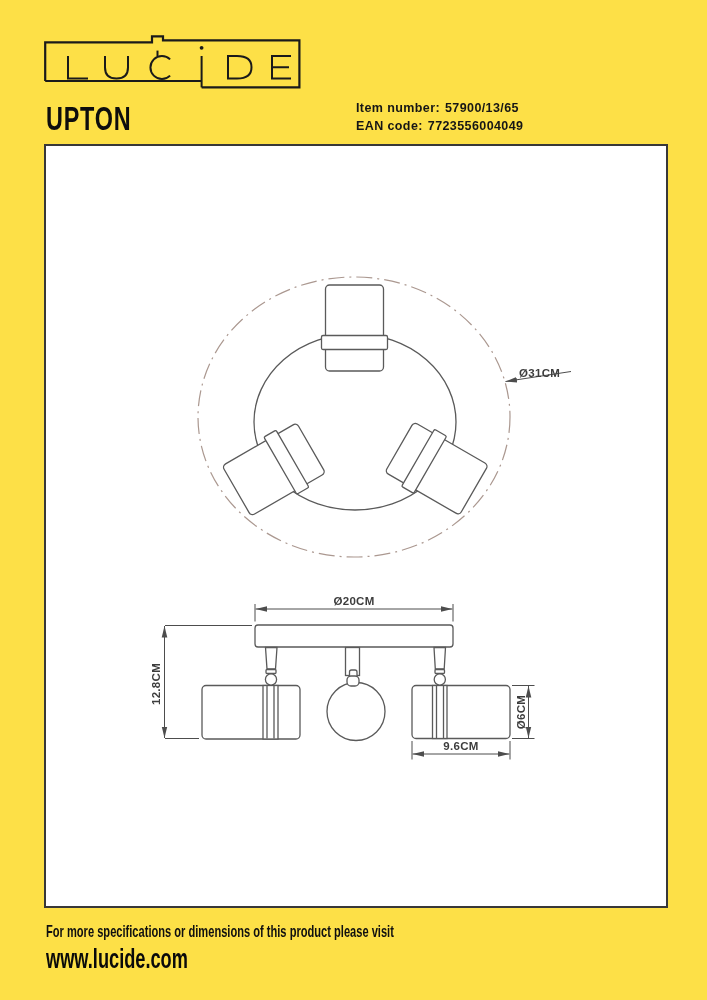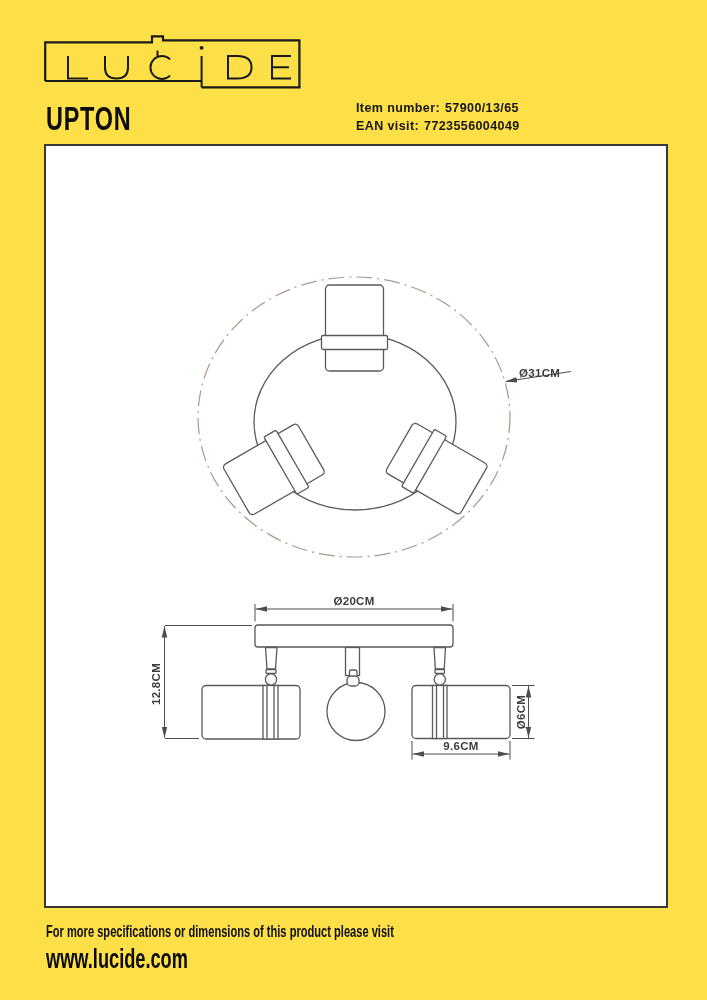--- a/index.html
+++ b/index.html
@@ -75,21 +75,21 @@
     <circle cx="201.6" cy="47.8" r="1.9" fill="#1a1a1a" stroke="none"></circle>
   </svg>
 
   <div id="product-title">UPTON</div>
 
   <div id="product-info">
     <div>
       <span>Item number:</span><span class="val">57900/13/65</span>
     </div>
     <div>
-      <span>EAN visit:</span><span class="val">7723556004049</span>
+      <span>EAN code:</span><span class="val">7723556004049</span>
     </div>
   </div>
 
   <div id="drawing-frame"></div>
 
   <svg id="drawing-svg" width="707" height="1000" viewBox="0 0 707 1000">
     <defs>
       <marker id="arr" viewBox="0 0 12 8" refX="11.5" refY="4" markerWidth="12" markerHeight="8" orient="auto-start-reverse" markerUnits="userSpaceOnUse">
         <path d="M11.5,4 L0,1.2 L0,6.8 Z" fill="#4d4d4d"></path>
       </marker>

